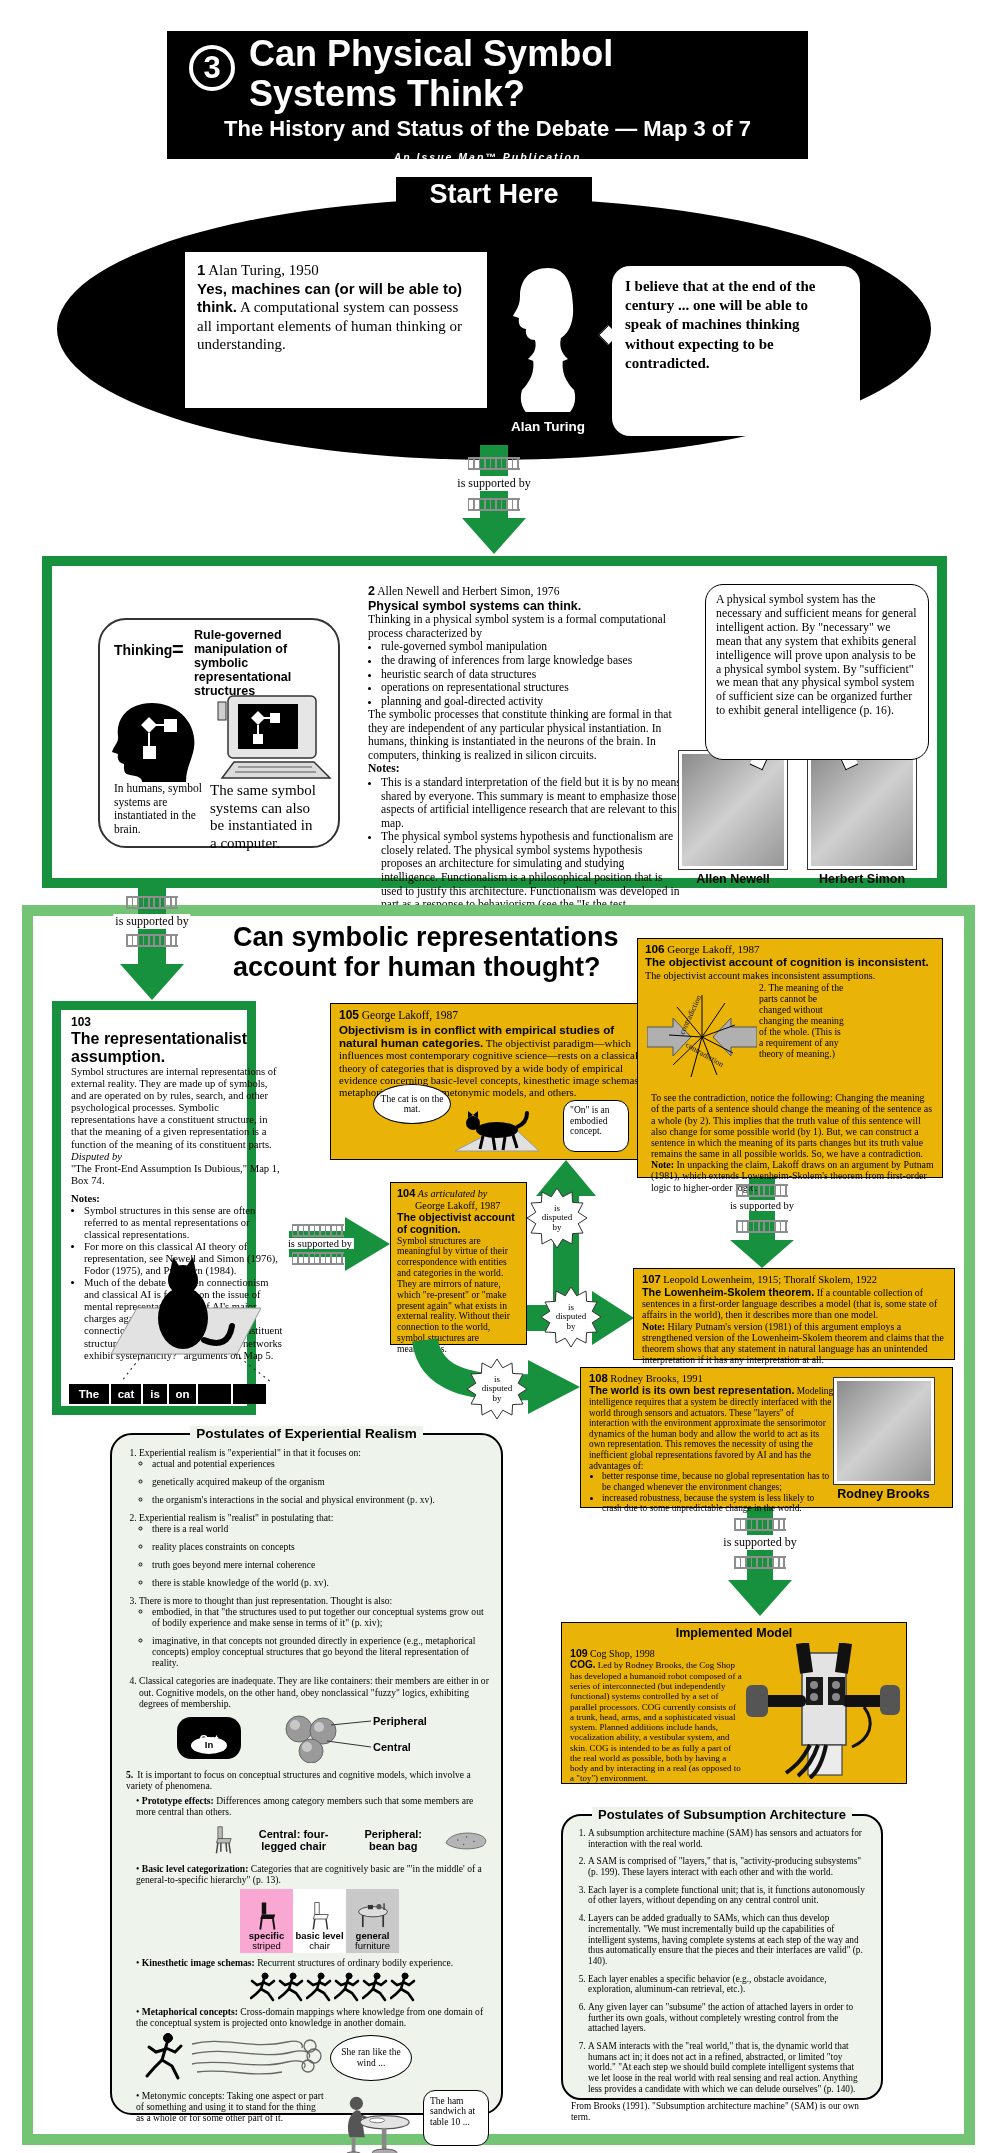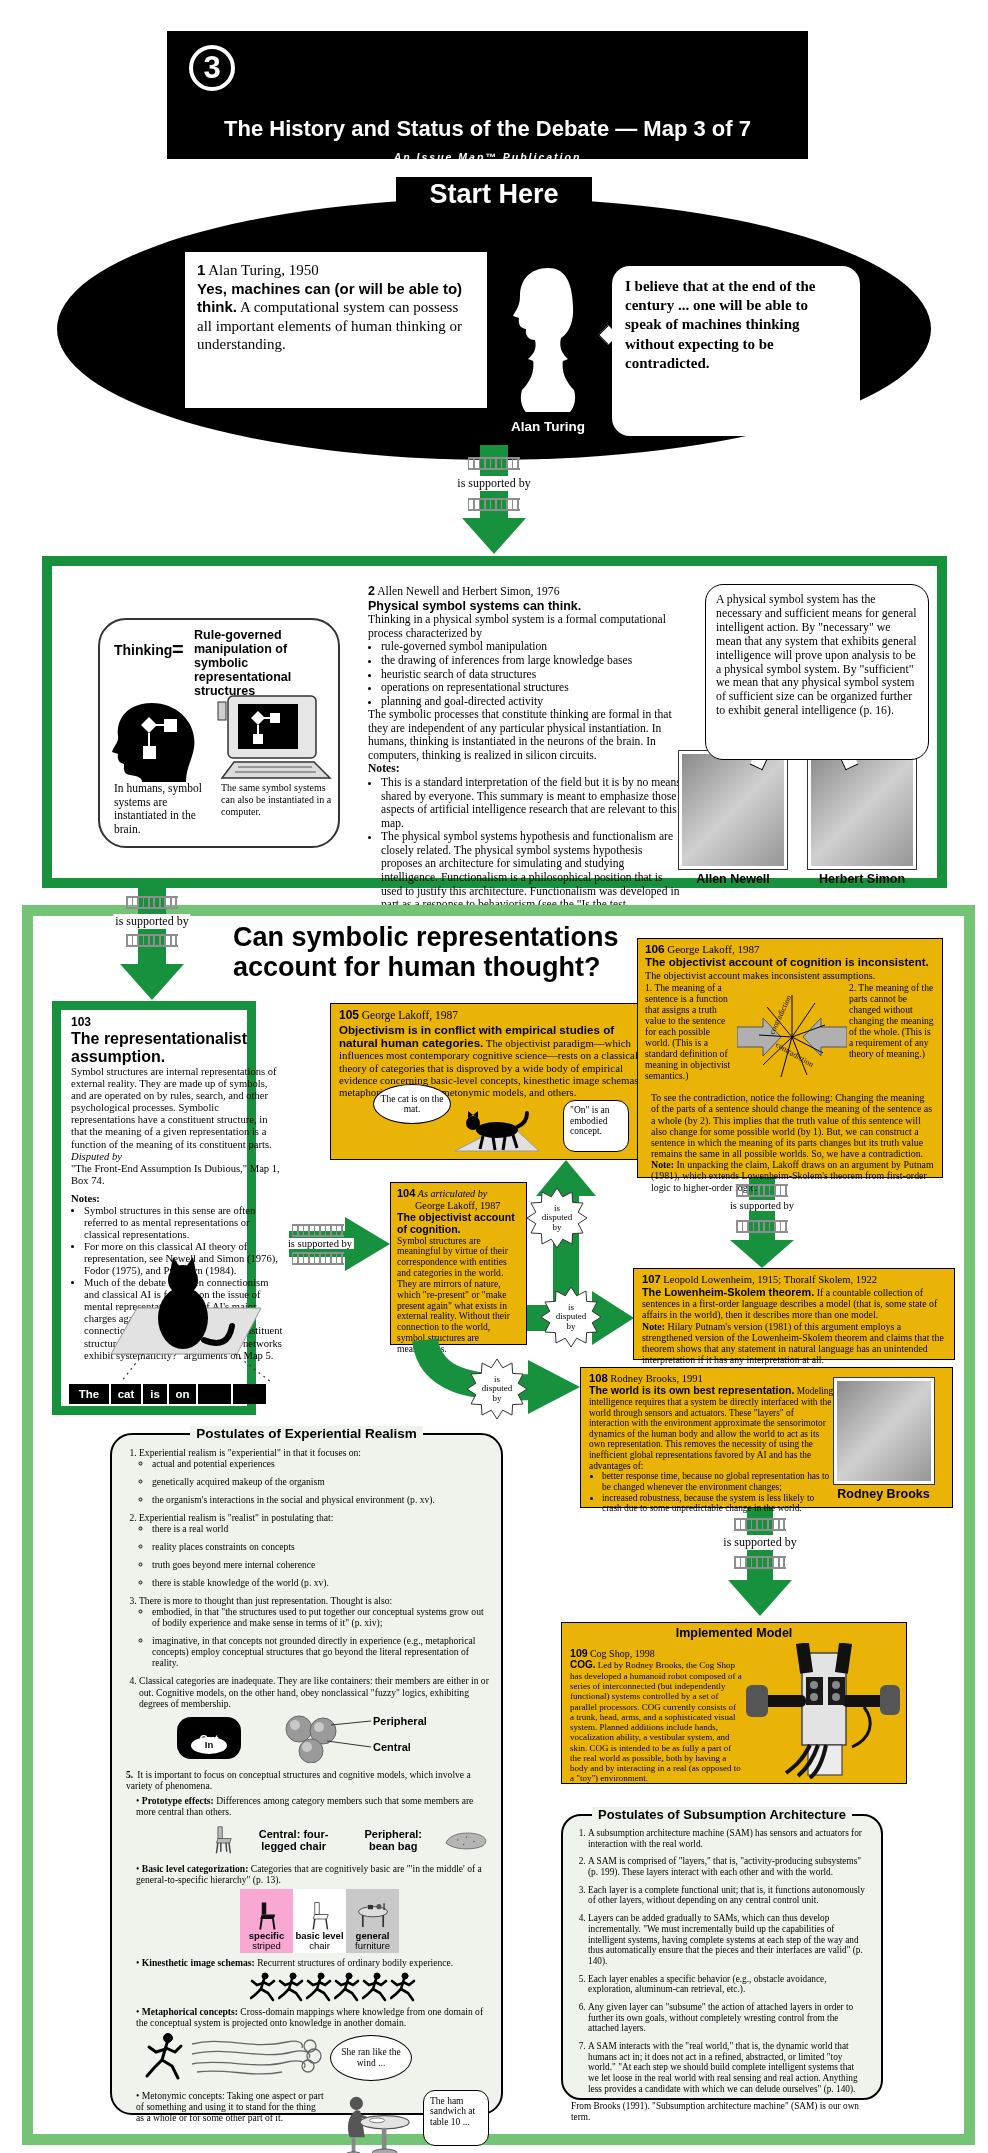--- a/index.html
+++ b/index.html
@@ -81,20 +81,24 @@
   .outin .inoval{position:absolute;left:14px;top:20px;width:36px;height:17px;background:#fff;border-radius:50%;
                  color:#000;font-size:9.5px;display:flex;align-items:center;justify-content:center;}
 </style>
 </head>
 <body>
 
 <div id="canvas">
 
   <div class="hdr">
     <div class="hnum">3</div>
+    <div class="htitle">
+      <div>Can Physical Symbol</div>
+      <div>Systems Think?</div>
+    </div>
     <div class="hsub">The History and Status of the Debate — Map 3 of 7</div>
     <div class="hpub">An  Issue  Map™  Publication</div>
   </div>
 
   <div class="starthere">Start Here</div>
   <div class="oval"></div>
 
   <div class="tbox">
     <span class="cid" style="font-size:15px;">1</span>
     <span>Alan Turing, 1950</span><br>
@@ -143,21 +147,21 @@
         <polygon points="46,17 53,24 46,31 39,24" fill="#fff"></polygon>
         <rect x="58" y="19" width="10" height="10" fill="#fff"></rect>
         <rect x="41" y="40" width="10" height="10" fill="#fff"></rect>
         <rect x="6" y="8" width="8" height="18" fill="#cfcfcf" stroke="#333" stroke-width="1"></rect>
         <polygon points="22,68 102,68 118,84 10,84" fill="#dcdcdc" stroke="#333" stroke-width="1.5"></polygon>
         <line x1="26" y1="73" x2="100" y2="73" stroke="#555" stroke-width="1"></line>
         <line x1="23" y1="78" x2="104" y2="78" stroke="#555" stroke-width="1"></line>
       </svg>
 
       <div class="abs serif" style="left:14px;top:162px;width:100px;font-size:11.5px;line-height:1.18;">In humans, symbol systems are instantiated in the brain.</div>
-      <div class="abs serif" style="left:121px;top:162px;width:112px;font-size:10px;line-height:1.18;">The same symbol systems can also be instantiated in a computer.</div>
+      <div class="abs serif" style="left:110px;top:162px;width:112px;font-size:15px;line-height:1.18;">The same symbol systems can also be instantiated in a computer.</div>
     </div>
 
     <div class="abs" style="left:316px;top:18px;width:314px;font-size:11.6px;line-height:1.17;">
       <span class="cid" style="font-size:12.5px;">2</span>
       <span>Allen Newell and Herbert Simon, 1976</span><br>
       <span class="cclaim" style="font-size:12.5px;">Physical symbol systems can think.</span><br>
       <span>Thinking in a physical symbol system is a formal computational process characterized by</span>
       <ul class="dots">
         <li>rule-governed symbol manipulation</li>
         <li>the drawing of inferences from large knowledge bases</li>
@@ -323,21 +327,20 @@
   </div>
 
   <div class="box" style="left:637px;top:938px;width:306px;height:240px;padding:4px 7px;z-index:2;">
     <div style="font-size:10.2px;line-height:1.14;">
       <span class="cid" style="font-size:11.8px;">106</span>
       <span style="font-size:11px;">George Lakoff, 1987</span><br>
       <span class="cclaim" style="font-size:11.5px;">The objectivist account of cognition is inconsistent.</span><br>
       <span>The objectivist account makes inconsistent assumptions.</span>
     </div>
     <div style="display:flex;margin-top:2px;">
-      <div style="width:92px;font-size:9.6px;line-height:1.14;">1.  The meaning of a sentence is a function that assigns a truth value to the sentence for each possible world. (This is a standard definition of meaning in objectivist semantics.)</div>
       <svg width="110" height="104" viewBox="0 0 110 104" style="flex:0 0 auto;margin:2px;">
         <polygon points="0,42 26,42 26,33 44,52 26,71 26,62 0,62" fill="#b0b0b0" stroke="#555" stroke-width="1"></polygon>
         <polygon points="110,42 84,42 84,33 66,52 84,71 84,62 110,62" fill="#b0b0b0" stroke="#555" stroke-width="1"></polygon>
         <g stroke="#000" stroke-width="1">
           <line x1="55" y1="52" x2="55" y2="10"></line>
             <line x1="55" y1="52" x2="78" y2="18"></line>
             <line x1="55" y1="52" x2="88" y2="40"></line>
           <line x1="55" y1="52" x2="86" y2="68"></line>
             <line x1="55" y1="52" x2="70" y2="90"></line>
             <line x1="55" y1="52" x2="44" y2="92"></line>

